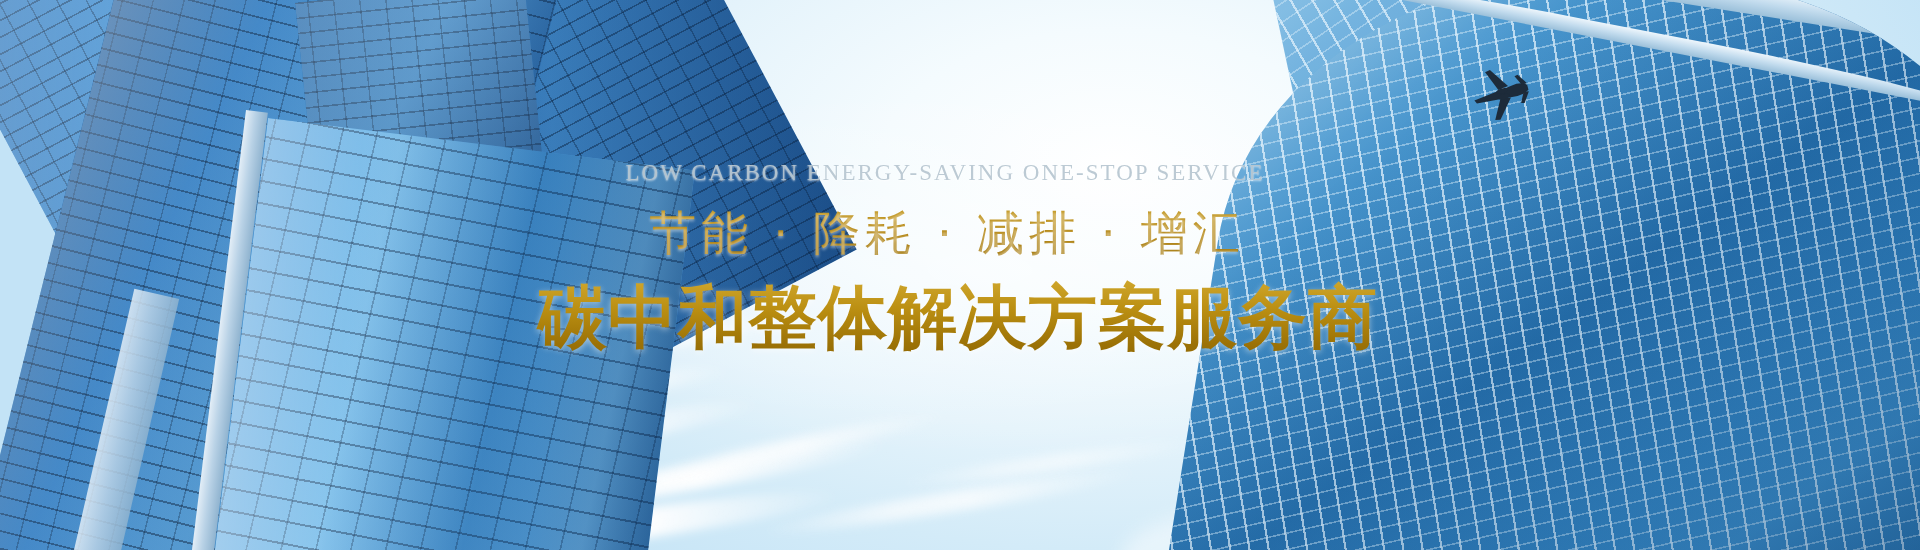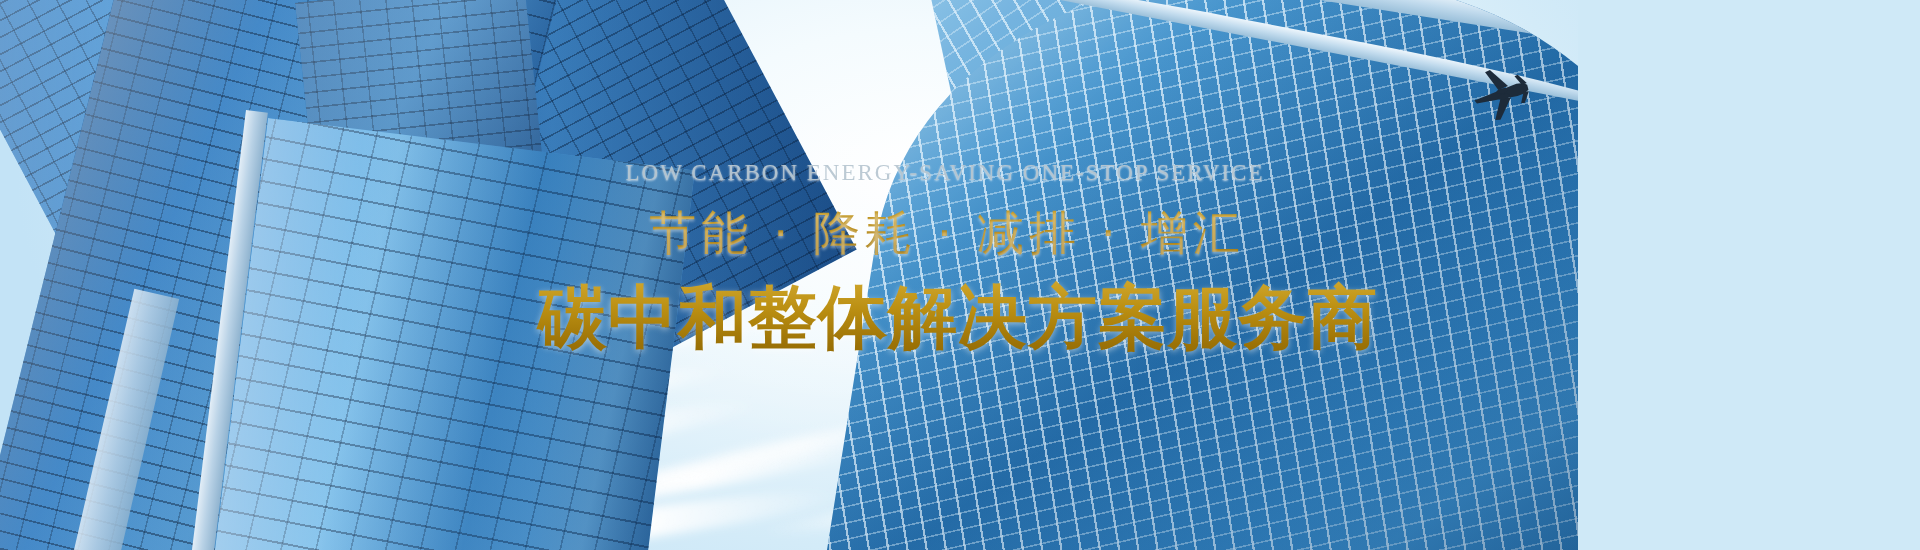--- a/index.html
+++ b/index.html
@@ -1,20 +1,20 @@
 <!DOCTYPE html>
 <html><head>
 <meta charset="utf-8">
 <style>
   * { margin:0; padding:0; box-sizing:border-box; }
   html,body { width:1920px; height:550px; overflow:hidden; background:#cfe9f7; }
   body { font-family:"Liberation Sans", sans-serif; }
 
   .banner{
-    position:relative; width:1578px; height:550px; overflow:hidden;
+    position:relative; width:1920px; height:550px; overflow:hidden;
     background:
       radial-gradient(ellipse 900px 520px at 58% 30%, #ffffff 0%, #f4fbfe 26%, #e4f3fb 52%, #d3ebf8 74%, #c3e3f6 100%),
       linear-gradient(160deg,#bfe2f6 0%,#d8eefb 38%,#eef8fd 60%,#cfe9f8 100%);
   }
   .cirrus{
     position:absolute; background:linear-gradient(100deg, rgba(255,255,255,0) 0%, rgba(255,255,255,.85) 35%, rgba(255,255,255,.95) 55%, rgba(255,255,255,0) 100%);
     border-radius:50%; filter:blur(5px); pointer-events:none;
   }
   .cumulus{
     position:absolute; background:radial-gradient(ellipse at 40% 60%, #ffffff 0%, #ffffff 55%, rgba(255,255,255,.65) 75%, rgba(255,255,255,0) 100%);

